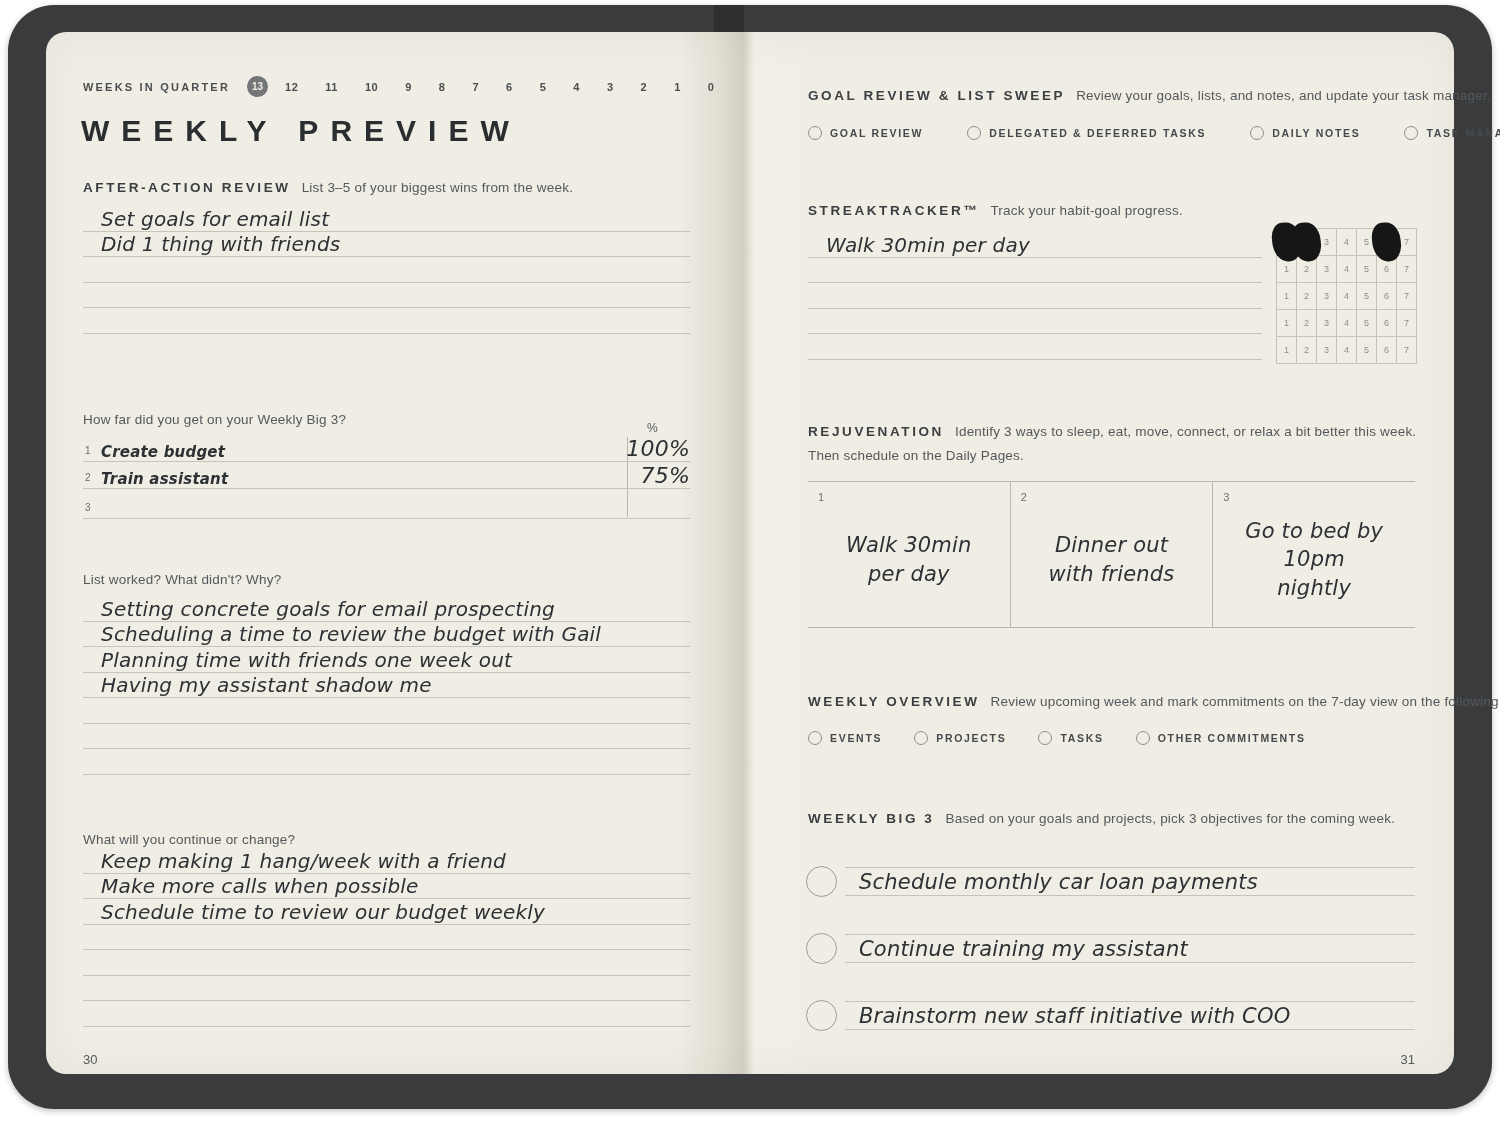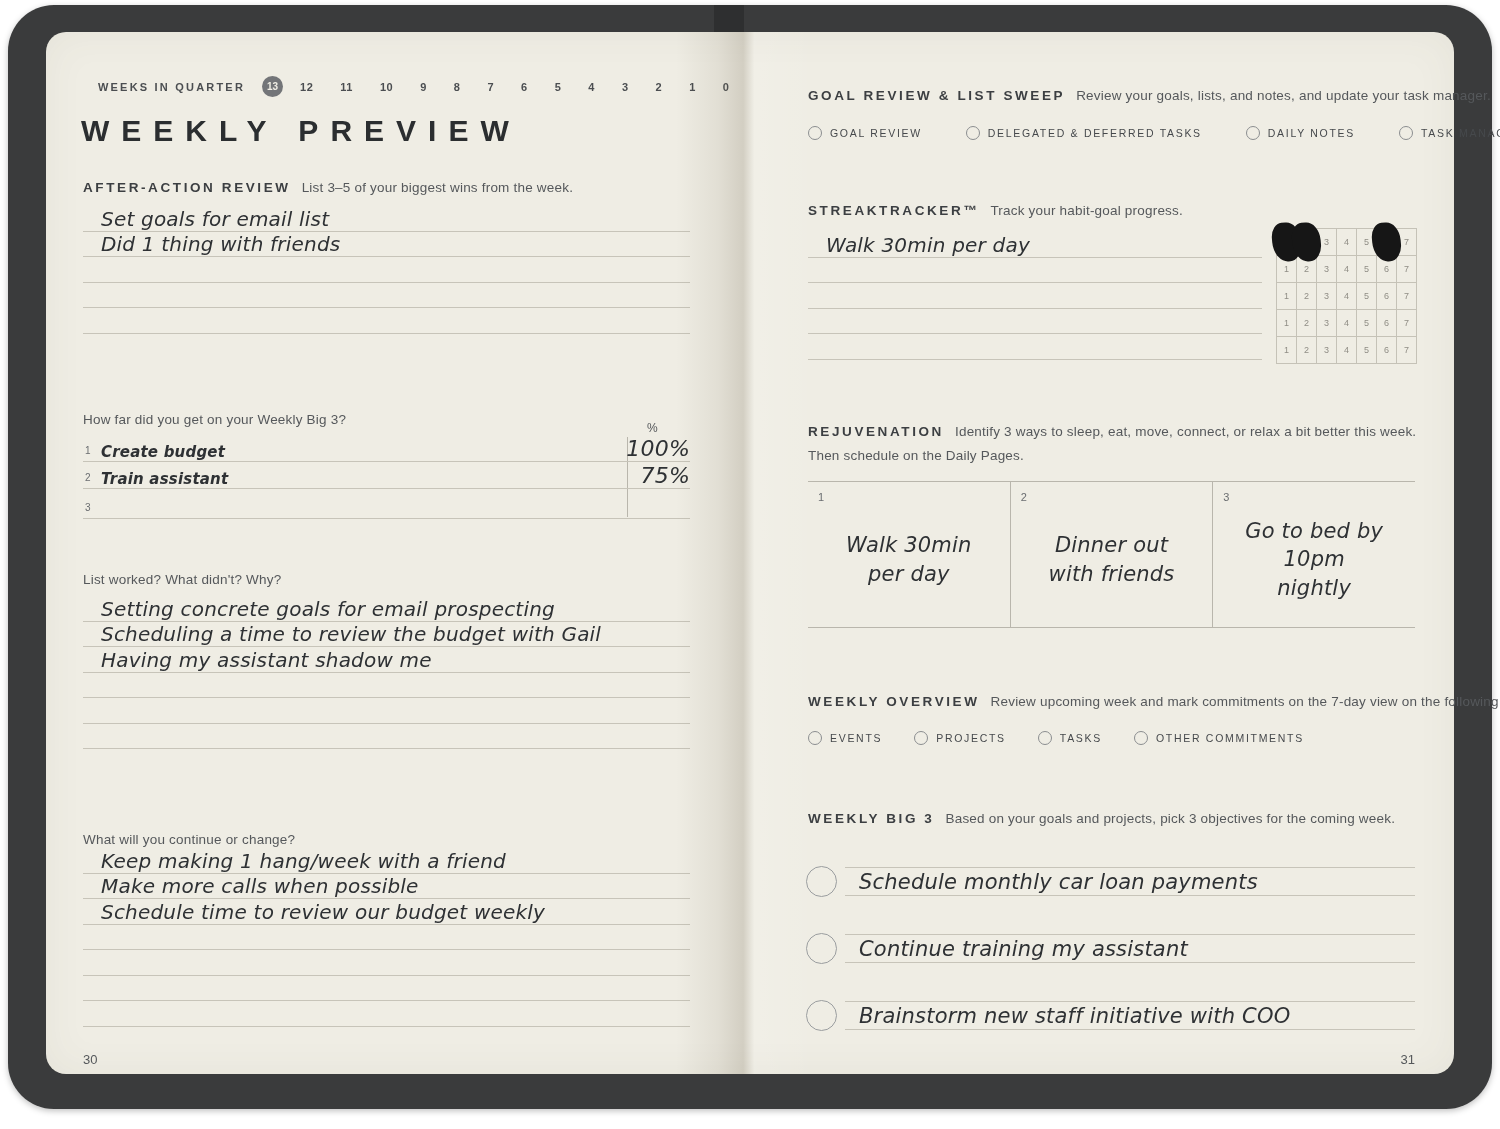--- a/index.html
+++ b/index.html
@@ -24,21 +24,21 @@
   }
   .spine{
     position:absolute;left:676px;top:32px;width:140px;height:1042px;
     background:linear-gradient(90deg,rgba(0,0,0,0) 0%,rgba(110,98,75,0.10) 30%,rgba(110,98,75,0.22) 48%,rgba(255,255,255,0.12) 56%,rgba(0,0,0,0) 100%);
     pointer-events:none;
   }
   .abs{position:absolute;}
 
   
   .weeks-row{display:flex;align-items:center;gap:13px;font-size:11px;font-weight:700;
-    letter-spacing:2.2px;color:#4b4e51;margin-left:15px;}
+    letter-spacing:2.2px;color:#4b4e51;}
   .week-badge{width:21px;height:21px;border-radius:50%;background:#737578;color:#f0eee5;
     display:flex;align-items:center;justify-content:center;font-size:10px;letter-spacing:0;
     margin:0 4px;}
   .week-num{letter-spacing:0.5px;}
   .page-title{font-size:30px;font-weight:600;letter-spacing:12px;color:#2b2e30;white-space:nowrap;}
   .head-row{display:flex;align-items:baseline;gap:11px;white-space:nowrap;}
   .sec-head{font-size:13.5px;font-weight:700;letter-spacing:2.6px;color:#3c3f42;}
   .sec-sub{font-size:13.5px;color:#55585b;letter-spacing:0.2px;font-weight:400;}
   .question{font-size:13.5px;color:#55585b;letter-spacing:0.2px;}
   .pagenum{font-size:13px;color:#55585b;}
@@ -57,21 +57,21 @@
   .wb3r-num{position:absolute;left:2px;bottom:5px;font-size:10px;color:#6a6d70;}
   .wb3r-goal{position:absolute;left:18px;bottom:1px;font-size:15px;line-height:1;white-space:nowrap;font-weight:bold;}
   .wb3r-pct{position:absolute;right:0px;bottom:1px;font-size:22px;line-height:1;}
   .pct-divider{width:1px;background:#b9b6ac;}
   .pct-label{font-size:12px;color:#55585b;}
 
   
   .chk-row{display:flex;align-items:center;}
   .chk{display:flex;align-items:center;gap:8px;}
   .chk-circ{width:12px;height:12px;border:1.4px solid #8b8e90;border-radius:50%;flex:none;background:transparent;}
-  .chk-lbl{font-size:10.5px;font-weight:400;letter-spacing:1.7px;color:#46494c;white-space:nowrap;}
+  .chk-lbl{font-size:10.5px;font-weight:700;letter-spacing:1.7px;color:#46494c;white-space:nowrap;}
 
   
   .streak-grid{display:grid;grid-template-columns:repeat(7,19px);grid-auto-rows:26px;
     gap:1px;background:#c5c2b7;padding:1px;}
   .sg-cell{background:#efede4;display:flex;align-items:center;justify-content:center;
     font-size:9px;color:#8f8d85;position:relative;}
   .sg-cell.marked{background:#161616;color:transparent;z-index:2;
     border-radius:38% 48% 42% 52%;transform:scale(1.5) rotate(-5deg);}
 
   
@@ -164,20 +164,23 @@
 
 <div class="abs question" style="left:83px;top:572px;">List worked? What didn't? Why?</div>
 <div class="abs" id="ww-lines" style="left:83px;top:596px;width:607px;">
     <div class="rule-row" style="height: 25.5px;">
       <span class="hand">Setting concrete goals for email prospecting</span>
     </div>
     <div class="rule-row" style="height: 25.5px;">
       <span class="hand">Scheduling a time to review the budget with Gail</span>
     </div>
     <div class="rule-row" style="height: 25.5px;">
+      <span class="hand">Planning time with friends one week out</span>
+    </div>
+    <div class="rule-row" style="height: 25.5px;">
       <span class="hand">Having my assistant shadow me</span>
     </div>
     <div class="rule-row" style="height: 25.5px;">
       <span class="hand"></span>
     </div>
     <div class="rule-row" style="height: 25.5px;">
       <span class="hand"></span>
     </div>
     <div class="rule-row" style="height: 25.5px;">
       <span class="hand"></span>

